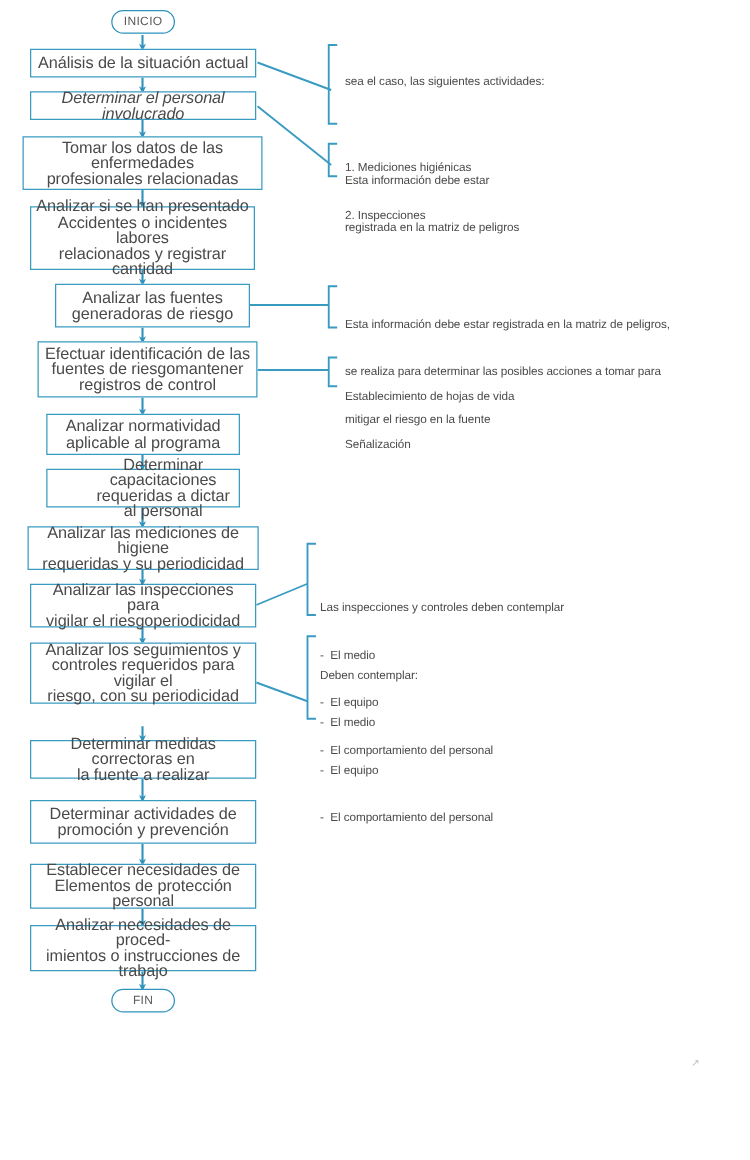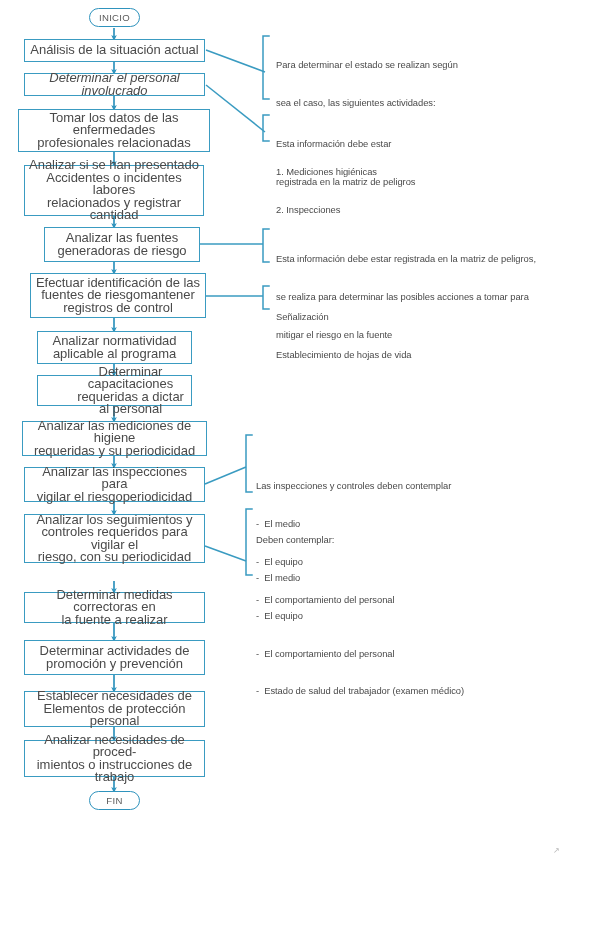--- a/index.html
+++ b/index.html
@@ -191,53 +191,51 @@
 
   <div class="terminator" style="left:89px; top:791px; width:51px; height:19px;">
     <span>FIN</span>
   </div>
 
 </div>
 
 <div>
 
   <div class="annot" style="left:276px; top:34px; width:310px;">
-    <span class="li">Para determinar el estado se realizan según</span>
     <span class="li">sea el caso, las siguientes actividades:</span>
     <span class="blank"></span>
     <span class="li">1. Mediciones higiénicas</span>
     <span class="li">2. Inspecciones</span>
   </div>
 
   <div class="annot" style="left:276px; top:113px; width:310px;">
     <span class="li">Esta información debe estar</span>
     <span class="li">registrada en la matriz de peligros</span>
   </div>
 
   <div class="annot" style="left:276px; top:228px; width:320px;">
     <span class="li">Esta información debe estar registrada en la matriz de peligros,</span>
     <span class="li">se realiza para determinar las posibles acciones a tomar para</span>
     <span class="li">mitigar el riesgo en la fuente</span>
   </div>
 
   <div class="annot" style="left:276px; top:286px; width:310px;">
+    <span class="li">Establecimiento de hojas de vida</span>
     <span class="li">Señalización</span>
-    <span class="li">Establecimiento de hojas de vida</span>
   </div>
 
   <div class="annot" style="left:256px; top:455px; width:330px;">
     <span class="li">Las inspecciones y controles deben contemplar</span>
     <span class="li">-  El medio</span>
     <span class="li">-  El equipo</span>
     <span class="li">-  El comportamiento del personal</span>
   </div>
 
   <div class="annot" style="left:256px; top:509px; width:340px;">
     <span class="li">Deben contemplar:</span>
     <span class="li">-  El medio</span>
     <span class="li">-  El equipo</span>
     <span class="li">-  El comportamiento del personal</span>
-    <span class="li">-  Estado de salud del trabajador (examen médico)</span>
   </div>
 
 </div>
 
 <div class="artifact" style="left:553px; top:846px;">↗</div>
 
 </body></html>

